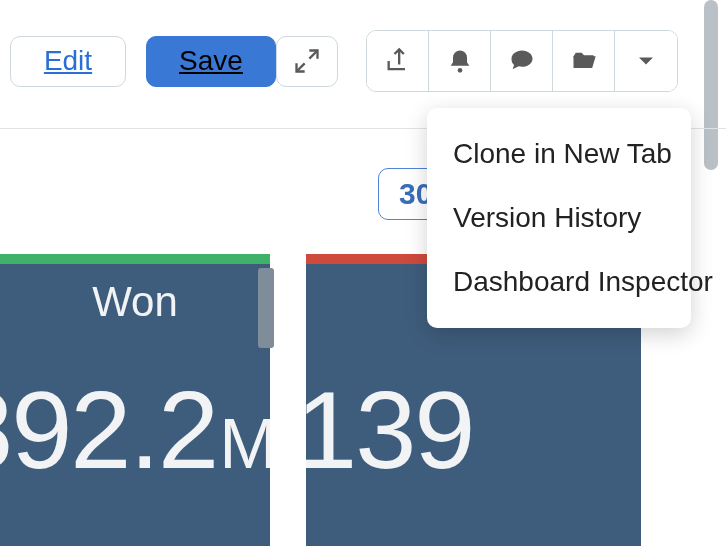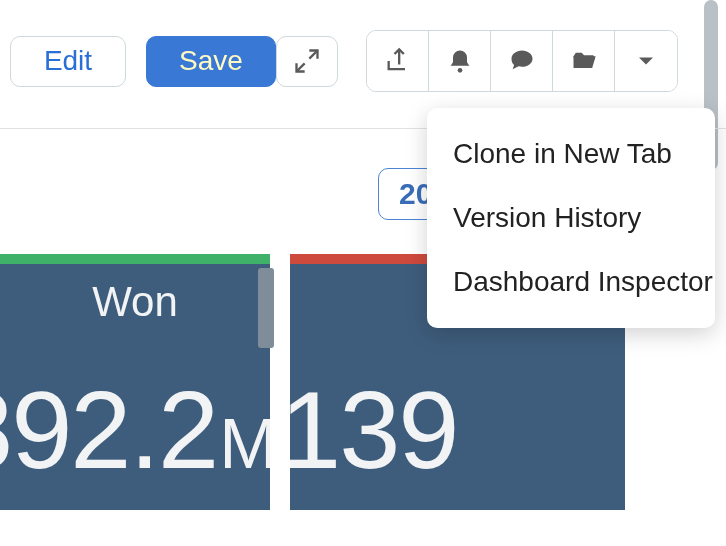--- a/index.html
+++ b/index.html
@@ -1,51 +1,51 @@
 <!DOCTYPE html>
 <html><head>
 <meta charset="utf-8">
 <style>
   * { box-sizing: border-box; margin: 0; padding: 0; }
   html, body { width: 726px; height: 546px; overflow: hidden; font-family: -apple-system, BlinkMacSystemFont, "Segoe UI", Helvetica, Arial, sans-serif; background: #fff; }
   .page { position: relative; width: 726px; height: 546px; }
 
   .toolbar { position: absolute; top: 30px; left: 0; right: 0; padding: 0 10px; display: flex; align-items: center; }
-  .btn { height: 51px; border: 1px solid #cfd8dc; border-radius: 10px; background: #fff; display: inline-flex; align-items: center; justify-content: center; font-size: 28px; cursor: pointer; }
+  .btn { height: 51px; border: 1px solid #cfd8dc; border-radius: 10px; background: #fff; display: inline-flex; align-items: center; justify-content: center; font-size: 28px; cursor: pointer; text-decoration: underline; }
   .btn-edit { width: 116px; color: #2a6fd6; margin-right: 20px; }
-  .btn-save { width: 130px; color: #fef9c3; background: #3a78d6; border-color: #3a78d6; }
+  .btn-save { width: 130px; color: #000000; background: #3a78d6; border-color: #3a78d6; }
   .btn-icon { width: 62px; color: #555; }
   .expand-gap { margin-right: 28px; }
   .icon-group { display: inline-flex; border: 1px solid #cfd8dc; border-radius: 10px; overflow: hidden; }
   .icon-group .gbtn { width: 62px; height: 60px; display: inline-flex; align-items: center; justify-content: center; border-right: 1px solid #cfd8dc; background: #fff; cursor: pointer; }
   .icon-group .gbtn:last-child { border-right: none; }
   .svg-icon { width: 28px; height: 28px; stroke: #5a5a5a; fill: none; stroke-width: 2; }
   .svg-icon.filled { fill: #5a5a5a; stroke: none; }
 
   .sep { position: absolute; top: 128px; left: 0; right: 0; border-top: 1px solid #e0e3e6; }
 
   .filter-chip { position: absolute; top: 168px; left: 378px; height: 52px; padding: 0 20px; border: 1.5px solid #4d84d6; border-radius: 10px; display: inline-flex; align-items: center; font-size: 30px; font-weight: 700; color: #3a6db8; background: #fff; }
 
-  .cards { position: absolute; top: 254px; left: 0; width: 625px; height: 256px; display: flex; gap: 20px; }
+  .cards { position: absolute; top: 254px; left: 0; width: 625px; height: 292px; display: flex; gap: 36px; }
   .card { flex: 0 0 auto; background: #3e5d7c; color: #f1f3f5; overflow: hidden; position: relative; }
   .card .topbar { height: 10px; }
   .card1 { width: 270px; margin-left: 0; }
   .card2 { width: 335px; }
   .green { background: #3fb168; }
   .red { background: #ce4a3d; }
   .card .title { font-size: 42px; text-align: center; margin-top: 14px; white-space: nowrap; }
   .card .value { font-size: 110px; font-weight: 400; letter-spacing: -2px; margin-top: 40px; white-space: nowrap; }
   .card1 .value { margin-left: -48px; }
   .card1 .unit { font-size: 70px; margin-left: 2px; }
   .card2 .value { margin-left: -10px; }
 
   .vscroll { position: absolute; top: 268px; left: 258px; width: 16px; height: 80px; background: #7f8c99; border-radius: 3px; }
   .rscroll { position: absolute; top: 0; right: 8px; width: 14px; height: 170px; background: #b9c0c6; border-radius: 7px; }
 
-  .dropdown { position: absolute; top: 108px; left: 427px; width: 288px; background: #fff; border-radius: 10px; box-shadow: 0 6px 22px rgba(0,0,0,0.18); padding: 14px 0; }
+  .dropdown { position: absolute; top: 108px; left: 427px; width: 264px; background: #fff; border-radius: 10px; box-shadow: 0 6px 22px rgba(0,0,0,0.18); padding: 14px 0; }
   .dropdown .item { padding: 16px 26px; font-size: 28px; color: #222; cursor: pointer; white-space: nowrap; }
 </style>
 </head>
 <body>
 
 <div class="page">
 
   <div class="rscroll"></div>
 
   <div class="toolbar">
@@ -90,21 +90,21 @@
         <svg class="svg-icon filled" viewBox="0 0 24 24">
           <path d="M6 9l6 6 6-6z"></path>
         </svg>
       </div>
     </div>
   </div>
 
   <div class="sep"></div>
 
   <div class="filter-chip">
-    <span>20</span>
+    <span>30</span>
   </div>
 
   <div class="cards">
     <div class="card card1">
       <div class="topbar green"></div>
       <div class="title">Won</div>
       <div class="value">
         <span>892.2</span><span class="unit">M</span>
       </div>
     </div>

